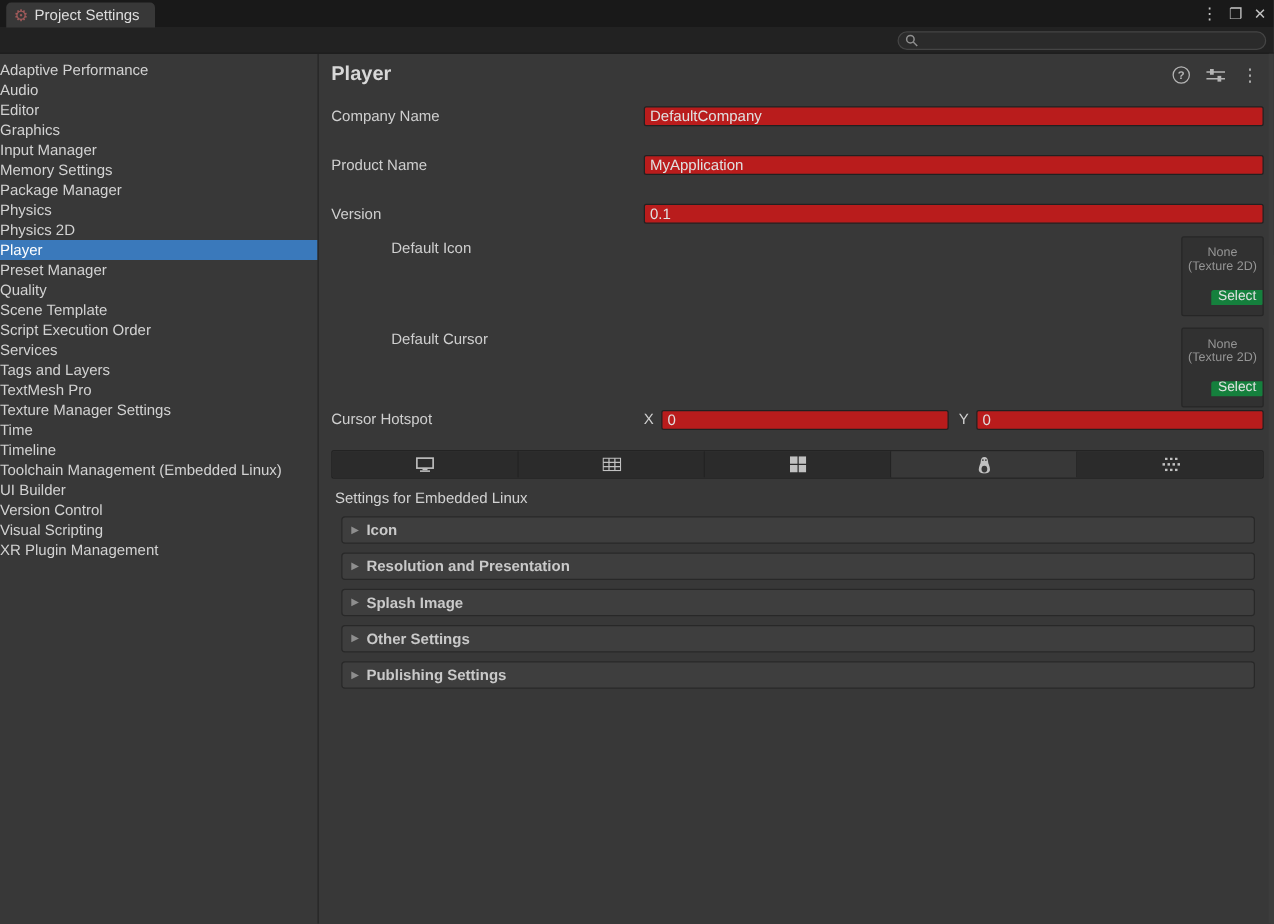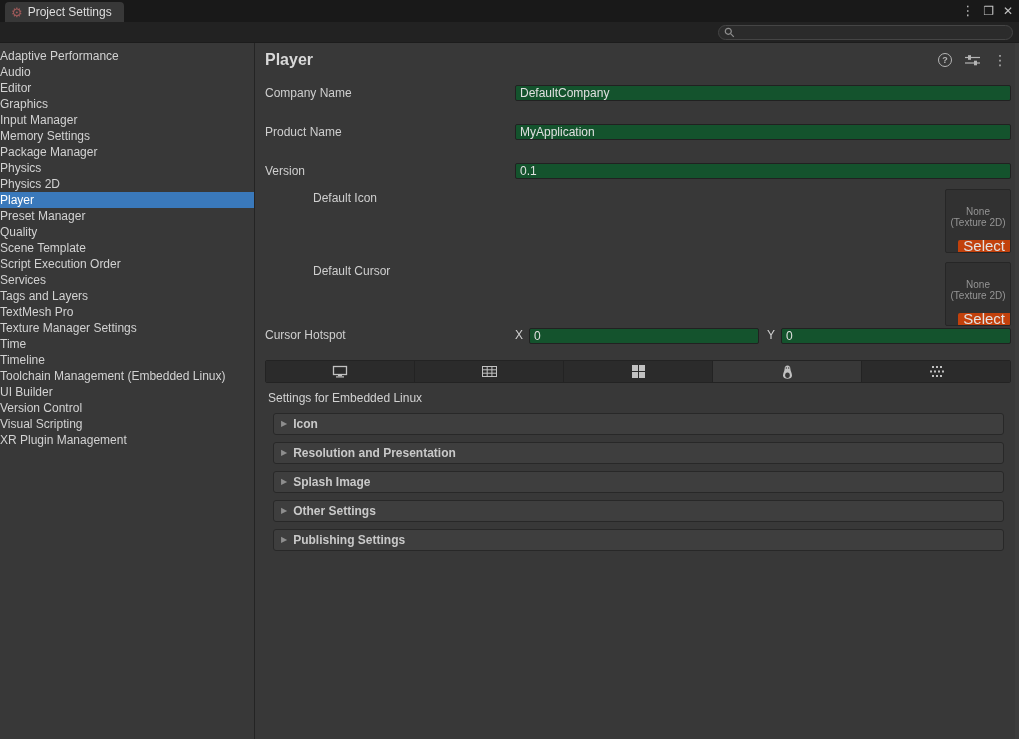--- a/index.html
+++ b/index.html
@@ -38,31 +38,31 @@
   .main-header { height:26px; margin-top:4px; display:flex; align-items:center; }
   .main-title { font-size:16px; font-weight:bold; color:#d8d8d8; }
   .header-icons { margin-left:auto; margin-right:4px; display:flex; align-items:center; gap:13px; }
   .help-icon { width:12px; height:12px; border:1px solid #b5b5b5; border-radius:50%; color:#b5b5b5;
                font-size:9px; font-weight:bold; display:flex; align-items:center; justify-content:center; }
   .more-icon { color:#b5b5b5; font-size:14px; line-height:14px; }
 
   .prop-row { display:flex; align-items:center; height:19px; margin-bottom:1px;margin-top:20px; }
   .first-row { margin-top:10px; }
   .prop-label { flex:0 0 250px; color:#cfcfcf; white-space:nowrap; }
-  .field { flex:1; height:16px; background:#14532d; border:1px solid #212121; border-radius:2px;
+  .field { flex:1; height:16px; background:#b91c1c; border:1px solid #212121; border-radius:2px;
            color:#e0e0e0; font-family:"Liberation Sans", sans-serif; font-size:12px; padding:0 4px;
            box-sizing:border-box; outline:none; min-width:0; }
 
   .well-row { display:flex; margin-top:9px; }
   .well-row .prop-label { padding-top:2px;margin-left:48px; }
   .well { margin-left:auto; width:66px; height:64px; background:#313131; border:1px solid #262626;
           border-radius:2px; position:relative; text-align:center; box-sizing:border-box; }
-  .none-text { margin-top:16px; font-size:10px; line-height:11px; color:#959595;text-align:center; }
-  .select-btn { position:absolute; bottom:0; right:0; background:#c2410c; color:#e2e2e2;
-                font-size:15px; line-height:11px; padding:0 5px 1px 5px; border-radius:2px 0 1px 0; }
+  .none-text { margin-top:7px; font-size:10px; line-height:11px; color:#959595;text-align:center; }
+  .select-btn { position:absolute; bottom:8px; right:0; background:#15803d; color:#e2e2e2;
+                font-size:11px; line-height:11px; padding:0 5px 1px 5px; border-radius:2px 0 1px 0; }
 
   .hotspot-row { display:flex; align-items:flex-start; margin-top:2px; height:19px; }
   .axis-label { flex:0 0 auto; margin-right:6px; color:#cfcfcf; }
   .axis-label.y { margin-left:8px; }
 
   .platform-tabs { display:flex; margin-top:13px; height:21px; border:1px solid #232323; border-radius:2px; overflow:hidden; }
   .platform-tab { flex:1; background:#2b2b2b; border-right:1px solid #232323;
                   display:flex; align-items:center; justify-content:center; }
   .platform-tab:last-child { border-right:none; }
   .platform-tab.selected { background:#383838; }

